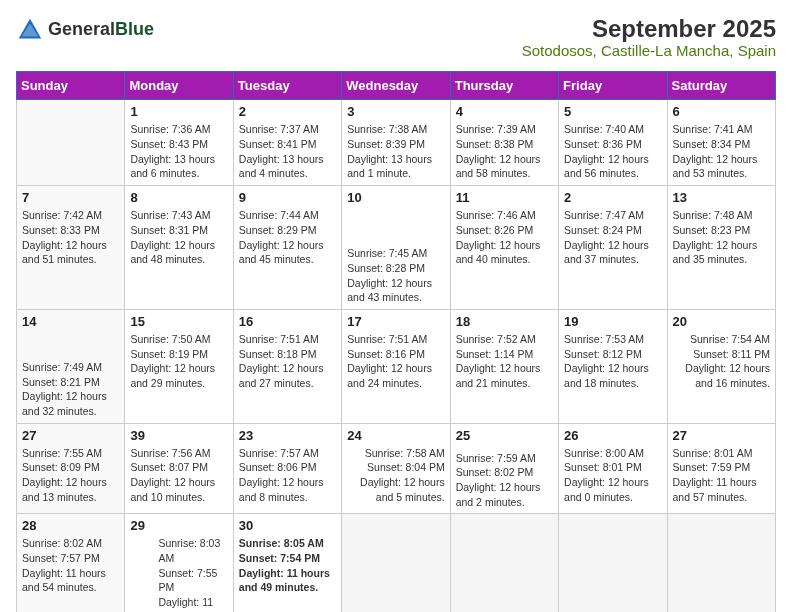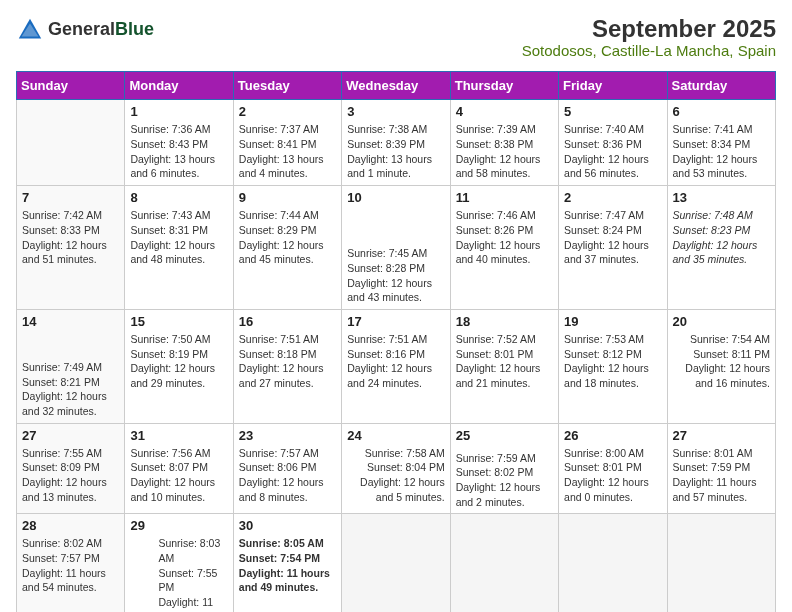--- a/index.html
+++ b/index.html
@@ -209,21 +209,21 @@
         </td>
         <td>
           <span class="day-number">2</span>
           <div class="day-info" style="white-space: pre-line;">Sunrise: 7:47 AM
 Sunset: 8:24 PM
 Daylight: 12 hours
 and 37 minutes.</div>
         </td>
         <td>
           <span class="day-number">13</span>
-          <div class="day-info" style="white-space: pre-line; font-style: italic;">Sunrise: 7:48 AM
+          <div class="day-info" style="white-space: pre-line;">Sunrise: 7:48 AM
 Sunset: 8:23 PM
 Daylight: 12 hours
 and 35 minutes.</div>
         </td>
       </tr>
       <tr>
         <td>
           <span class="day-number">14</span>
           <div class="day-info" style="white-space: pre-line; margin-top: 31px;">Sunrise: 7:49 AM
 Sunset: 8:21 PM
@@ -247,21 +247,21 @@
         <td>
           <span class="day-number">17</span>
           <div class="day-info" style="white-space: pre-line;">Sunrise: 7:51 AM
 Sunset: 8:16 PM
 Daylight: 12 hours
 and 24 minutes.</div>
         </td>
         <td>
           <span class="day-number">18</span>
           <div class="day-info" style="white-space: pre-line;">Sunrise: 7:52 AM
-Sunset: 8:01 PM
+Sunset: 1:14 PM
 Daylight: 12 hours
 and 21 minutes.</div>
         </td>
         <td>
           <span class="day-number">19</span>
           <div class="day-info" style="white-space: pre-line;">Sunrise: 7:53 AM
 Sunset: 8:12 PM
 Daylight: 12 hours
 and 18 minutes.</div>
         </td>
@@ -275,21 +275,21 @@
       </tr>
       <tr>
         <td>
           <span class="day-number">27</span>
           <div class="day-info" style="white-space: pre-line;">Sunrise: 7:55 AM
 Sunset: 8:09 PM
 Daylight: 12 hours
 and 13 minutes.</div>
         </td>
         <td>
-          <span class="day-number">31</span>
+          <span class="day-number">39</span>
           <div class="day-info" style="white-space: pre-line;">Sunrise: 7:56 AM
 Sunset: 8:07 PM
 Daylight: 12 hours
 and 10 minutes.</div>
         </td>
         <td>
           <span class="day-number">23</span>
           <div class="day-info" style="white-space: pre-line;">Sunrise: 7:57 AM
 Sunset: 8:06 PM
 Daylight: 12 hours

